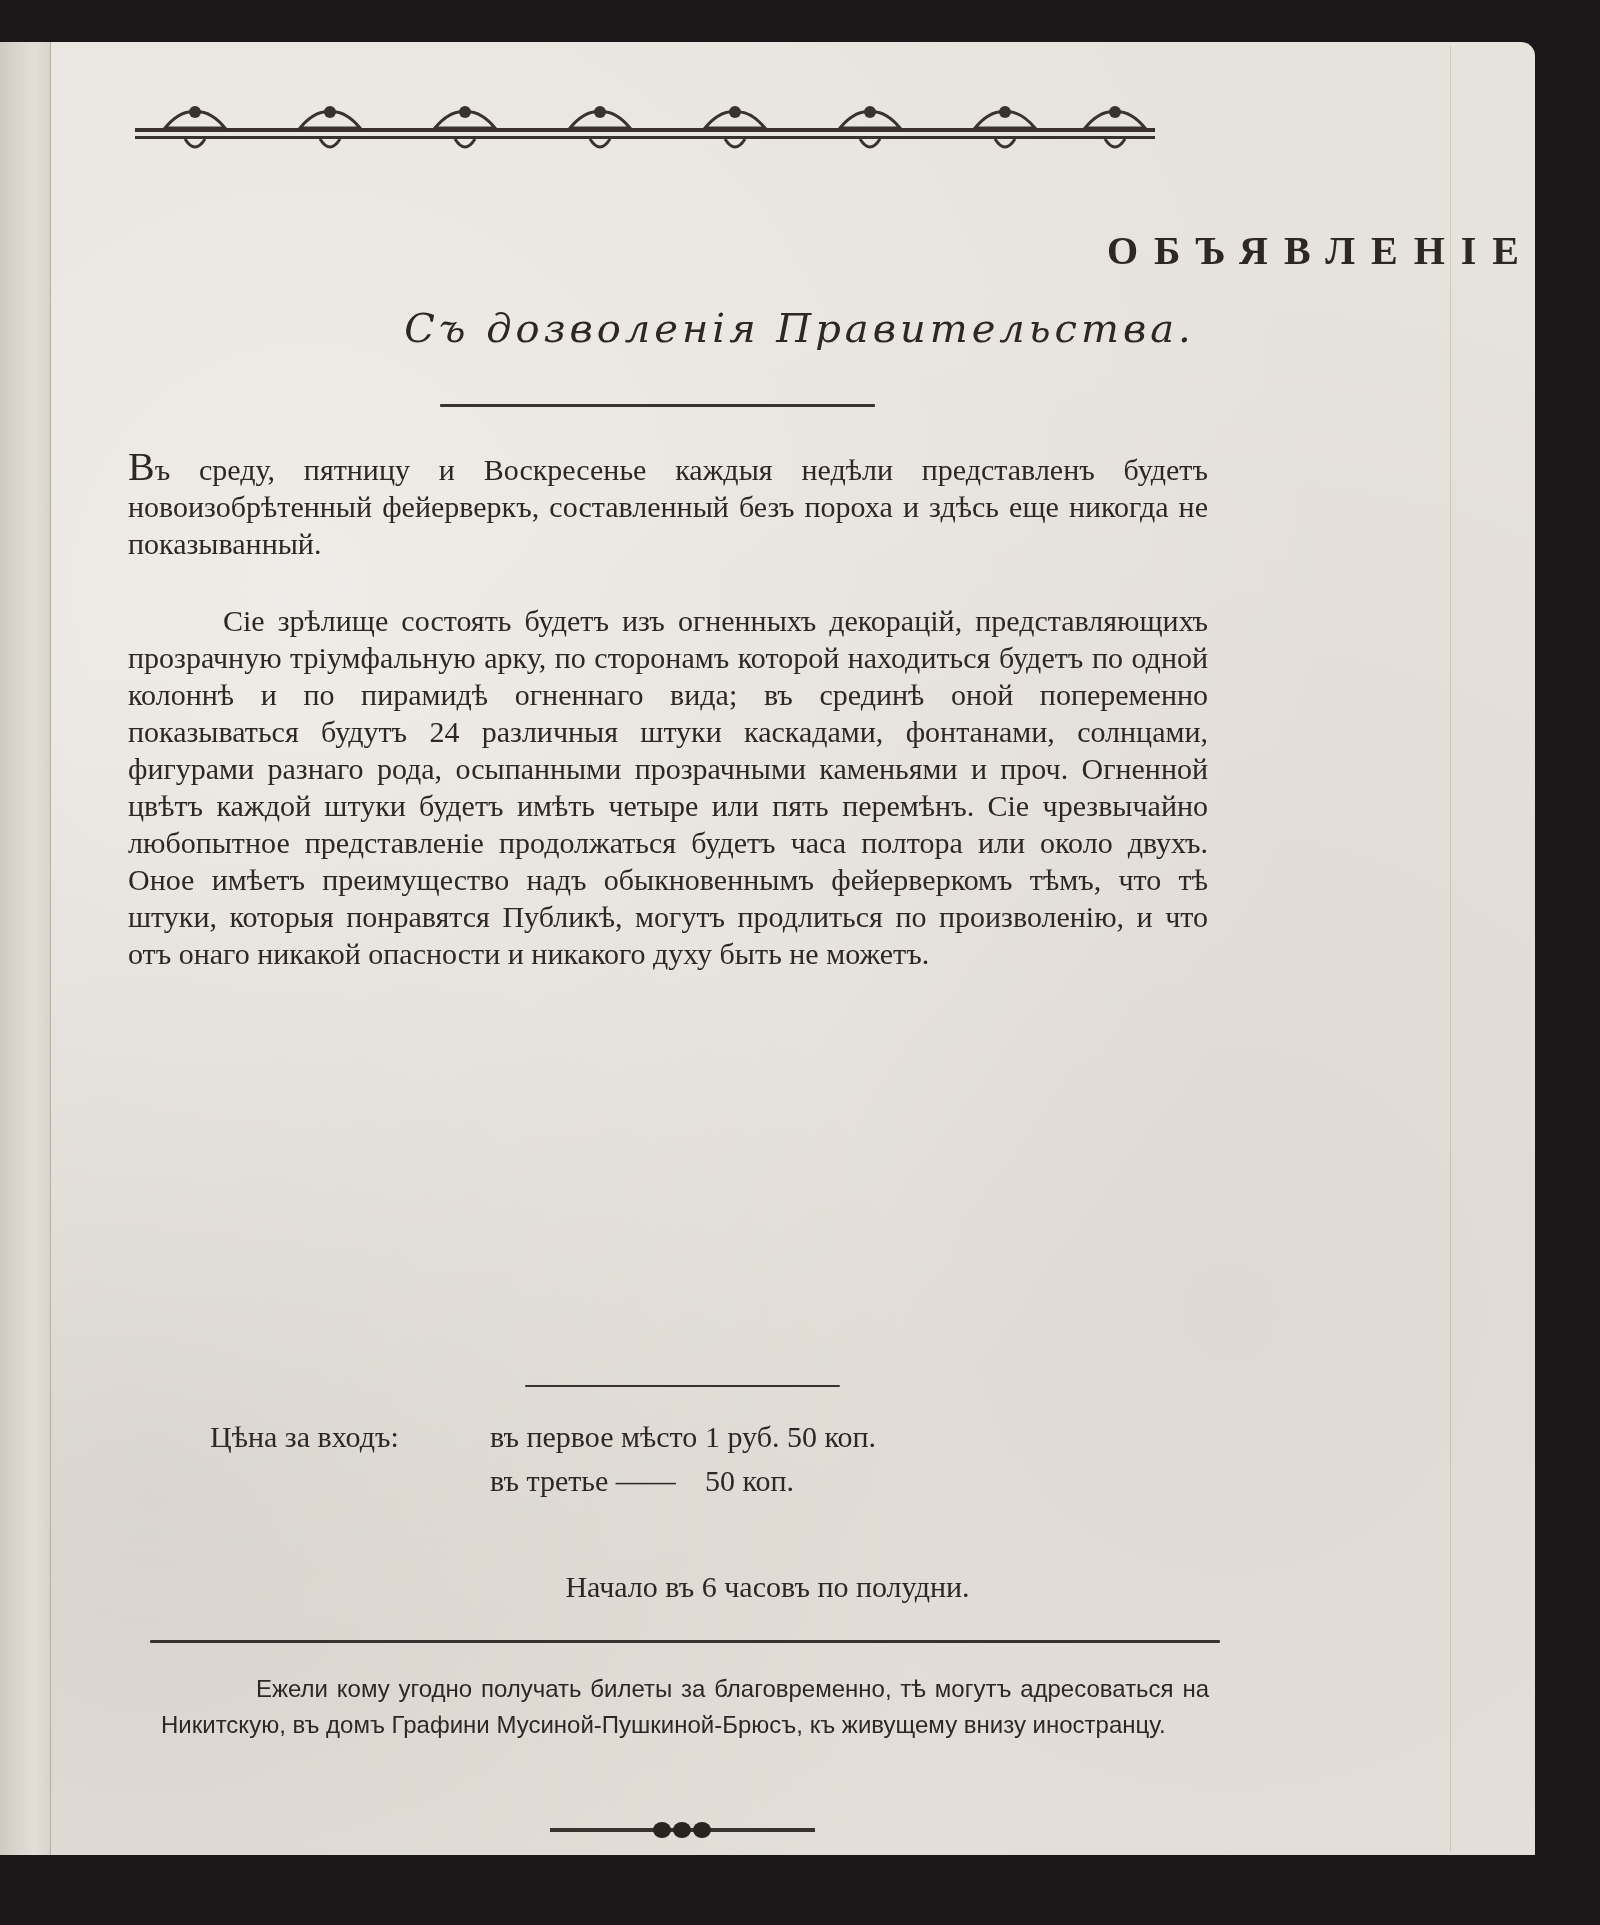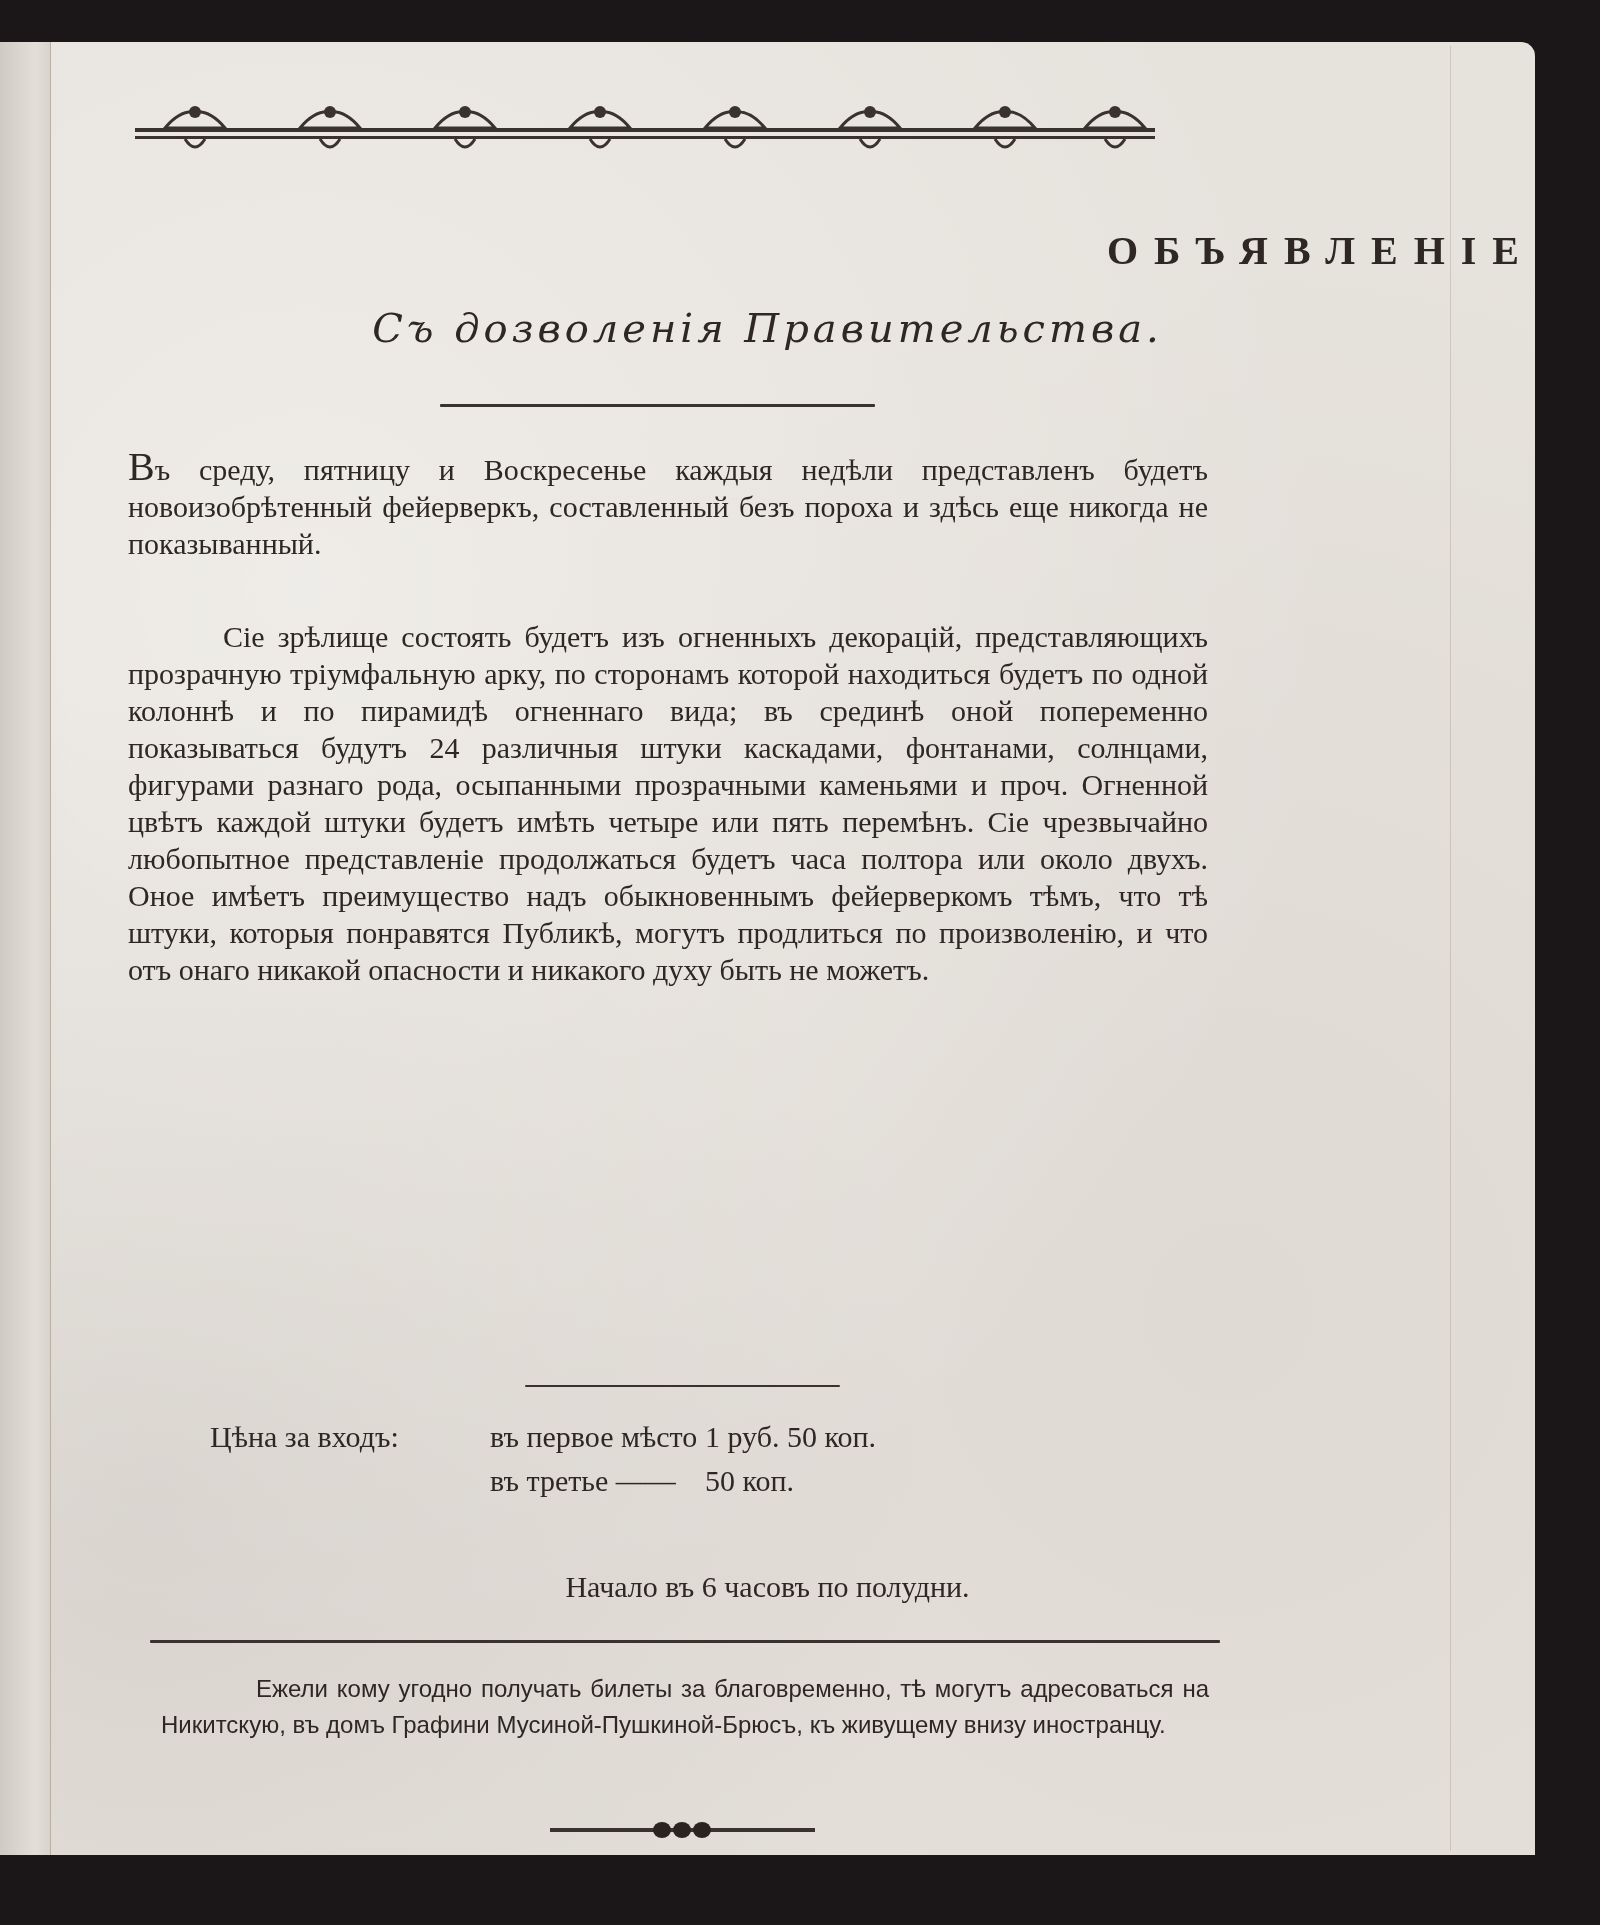--- a/index.html
+++ b/index.html
@@ -30,21 +30,21 @@
     position: absolute; left: 135px; top: 100px; width: 1020px; height: 55px;
   }
   .title {
     position: absolute; left: 0; width: 1535px; top: 212px; text-align: right;
     font-family: "Liberation Serif", serif; font-weight: bold;
     font-size: 40px; letter-spacing: 16px; color: #2e2724; margin-top: 15px;
   }
   .subtitle {
     position: absolute; left: 0; width: 1535px; top: 305px; text-align: center;
     font-family: "DejaVu Serif", serif; font-style: italic;
-    font-size: 40px; letter-spacing: 4px; color: #2e2724;
+    font-size: 40px; letter-spacing: 4px; color: #2e2724; padding-left: 32px;
   }
   .rule {
     position: absolute; height: 3px; background: #3a322e; border-radius: 1px;
   }
   .body-text {
     position: absolute; left: 128px; width: 1080px;
     font-family: "Liberation Serif", serif; font-size: 30px; line-height: 37px;
     color: #2e2724; text-align: justify;
   }
   .body-text p { margin: 0; }
@@ -97,21 +97,21 @@
     <use href="#flw" x="920"></use>
   </g>
 </svg>
 
 <div class="title">ОБЪЯВЛЕНІЕ</div>
 <div class="subtitle">Съ дозволенія Правительства.</div>
 
 <div class="rule" style="left:440px; top:404px; width:435px;"></div>
 
 <div class="body-text" style="top:448px;">
-  <p style="margin-bottom:56px;"><span class="dropcap">В</span><span>ъ среду, пятницу и Воскресенье каждыя недѣли представленъ будетъ новоизобрѣтенный фейерверкъ, составленный безъ пороха и здѣсь еще никогда не показыванный.</span></p>
+  <p style="margin-bottom:40px;"><span class="dropcap">В</span><span>ъ среду, пятницу и Воскресенье каждыя недѣли представленъ будетъ новоизобрѣтенный фейерверкъ, составленный безъ пороха и здѣсь еще никогда не показыванный.</span></p>
   <p class="indent" style="margin-bottom:38px;">Сіе зрѣлище состоять будетъ изъ огненныхъ декорацій, представляющихъ прозрачную тріумфальную арку, по сторонамъ которой находиться будетъ по одной колоннѣ и по пирамидѣ огненнаго вида; въ срединѣ оной попеременно показываться будутъ 24 различныя штуки каскадами, фонтанами, солнцами, фигурами разнаго рода, осыпанными прозрачными каменьями и проч. Огненной цвѣтъ каждой штуки будетъ имѣть четыре или пять перемѣнъ. Сіе чрезвычайно любопытное представленіе продолжаться будетъ часа полтора или около двухъ. Оное имѣетъ преимущество надъ обыкновеннымъ фейерверкомъ тѣмъ, что тѣ штуки, которыя понравятся Публикѣ, могутъ продлиться по произволенію, и что отъ онаго никакой опасности и никакого духу быть не можетъ.</p>
 </div>
 
 <div class="rule" style="left:525px; top:1385px; width:315px; height:2px;"></div>
 
 <div class="prices">
   <div class="row">
     <span class="lbl">Цѣна за входъ:</span>
     <span class="place">въ первое мѣсто</span>
     <span class="cost">1 руб. 50 коп.</span>

